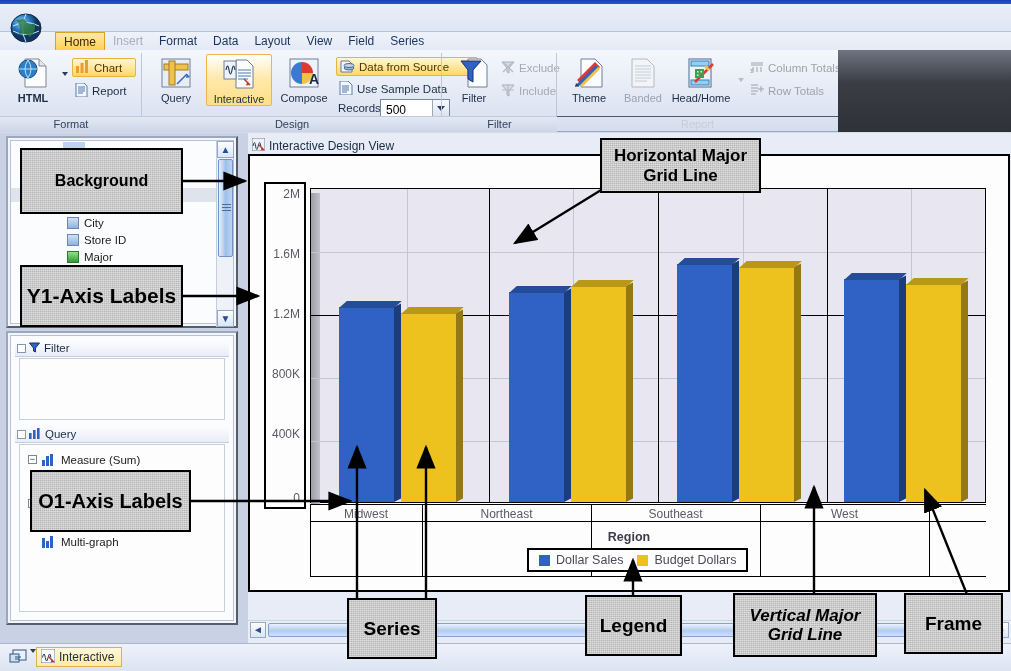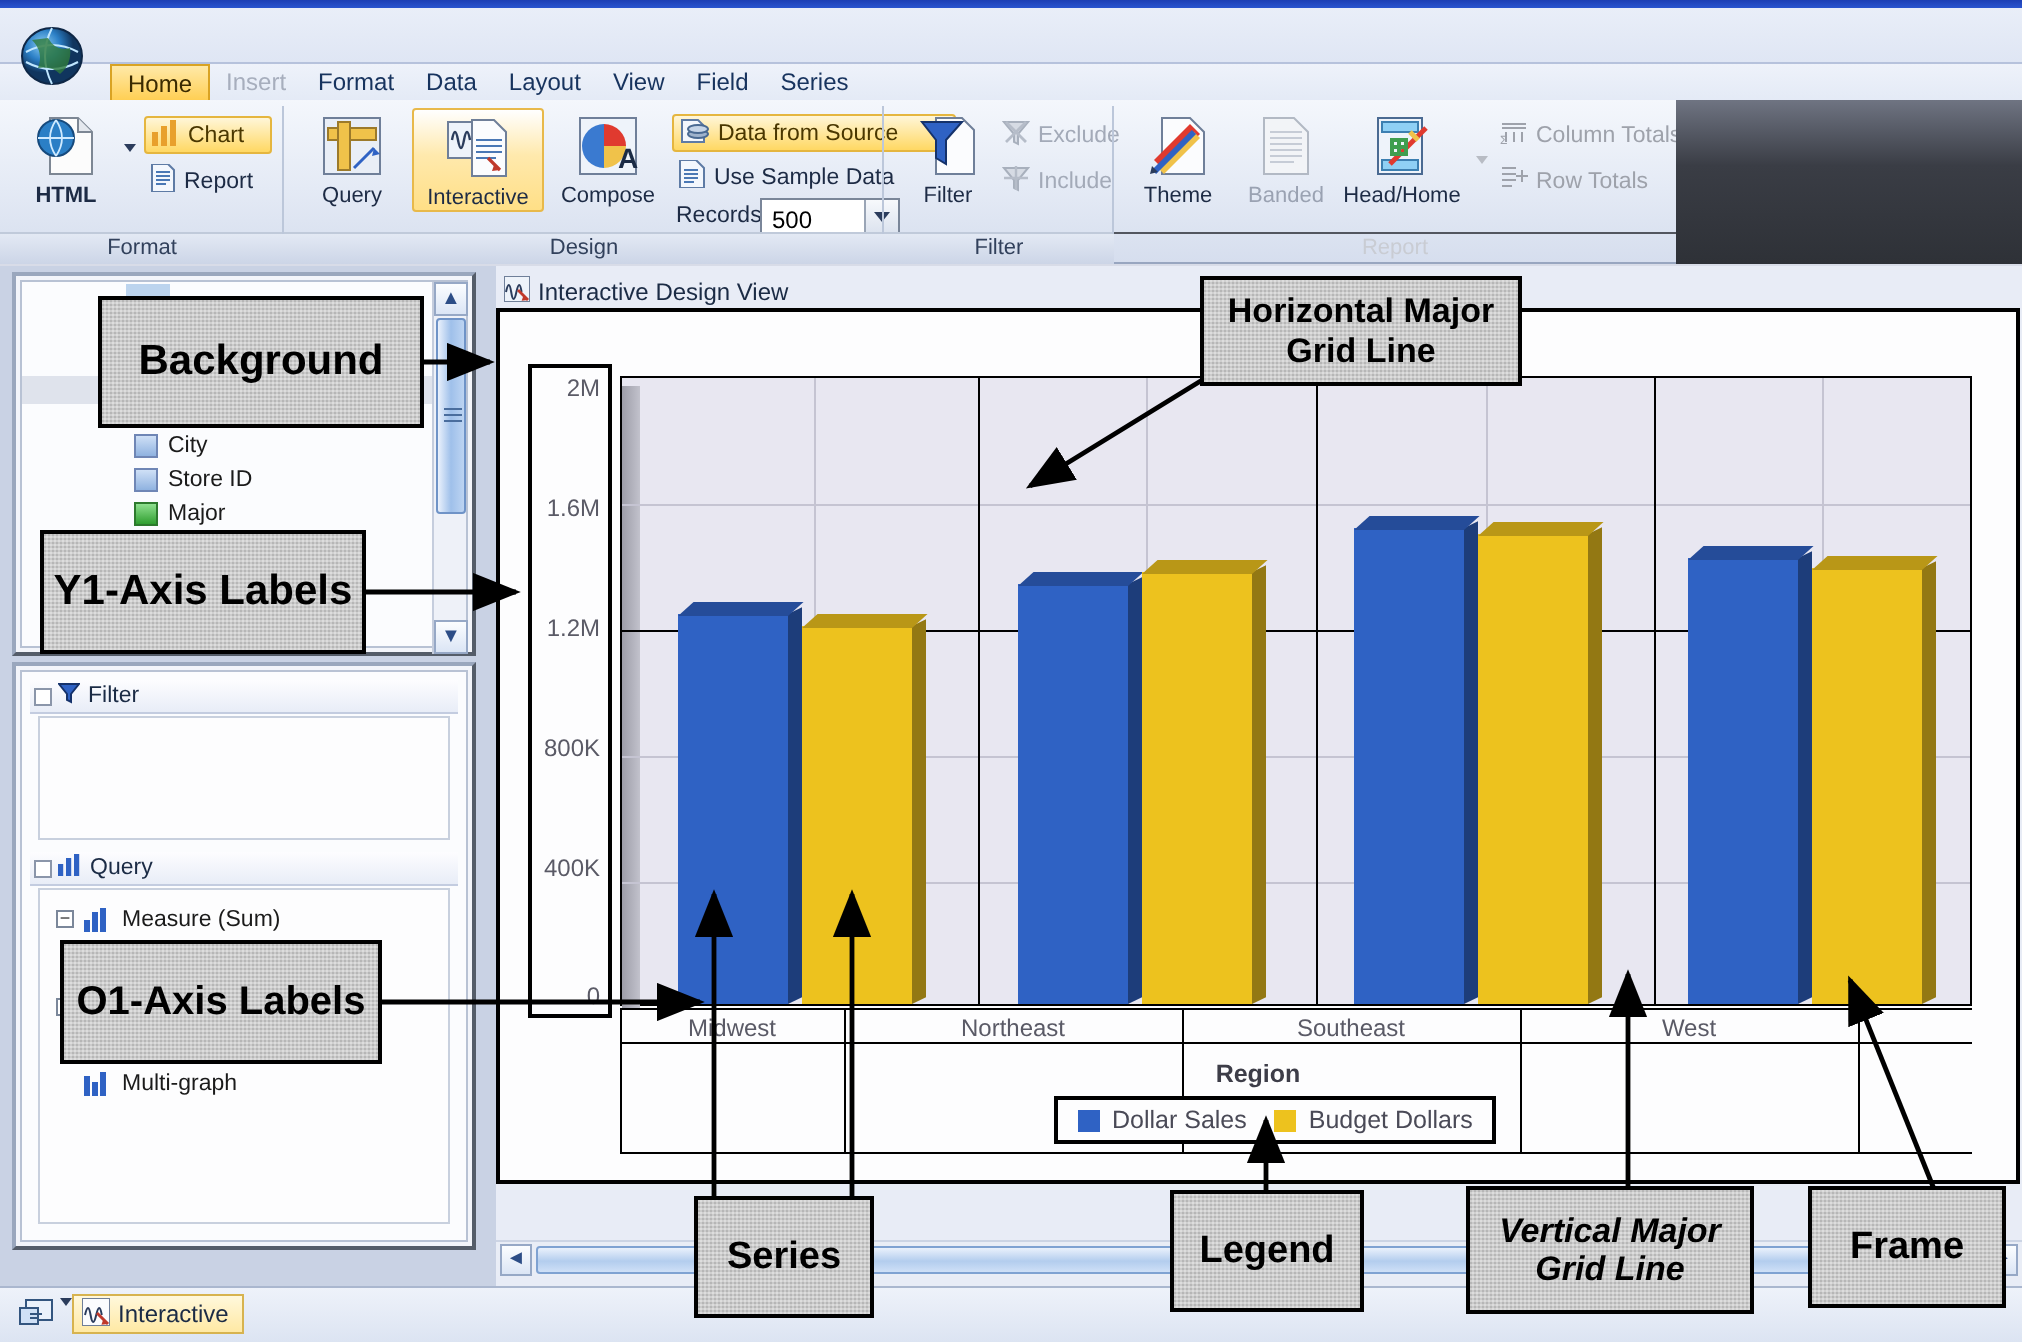--- a/index.html
+++ b/index.html
@@ -821,21 +821,21 @@
     <line x1="357" y1="600" x2="357" y2="447" stroke="#000" stroke-width="2.4" marker-end="url(#ah)"></line>
     <line x1="426" y1="600" x2="426" y2="447" stroke="#000" stroke-width="2.4" marker-end="url(#ah)"></line>
 
     <line x1="633" y1="597" x2="633" y2="560" stroke="#000" stroke-width="2.4" marker-end="url(#ah)"></line>
 
     <line x1="814" y1="595" x2="814" y2="487" stroke="#000" stroke-width="2.4" marker-end="url(#ah)"></line>
 
     <line x1="968" y1="597" x2="925" y2="490" stroke="#000" stroke-width="2.4" marker-end="url(#ah)"></line>
   </svg>
 
-  <div class="callout" style="left:20px;  top:148px; width:163px; height:66px;  font-size:21px;margin-left:29px;">Background</div>
+  <div class="callout" style="left:20px;  top:148px; width:163px; height:66px;  font-size:16px;">Background</div>
   <div class="callout" style="left:20px;  top:265px; width:163px; height:62px;  font-size:21px;">Y1-Axis Labels</div>
   <div class="callout" style="left:30px;  top:470px; width:161px; height:62px;  font-size:20px;">O1-Axis Labels</div>
   <div class="callout" style="left:600px; top:138px; width:161px; height:55px;  font-size:17px; white-space:pre-line;">Horizontal Major
 Grid Line</div>
   <div class="callout" style="left:347px; top:598px; width:90px;  height:61px;  font-size:19px;">Series</div>
   <div class="callout" style="left:585px; top:595px; width:97px;  height:61px;  font-size:19px;">Legend</div>
   <div class="callout" style="left:733px; top:593px; width:144px; height:64px;  font-size:17px; white-space:pre-line;font-style:italic;">Vertical Major
 Grid Line</div>
   <div class="callout" style="left:904px; top:593px; width:99px;  height:61px;  font-size:19px;">Frame</div>
 

